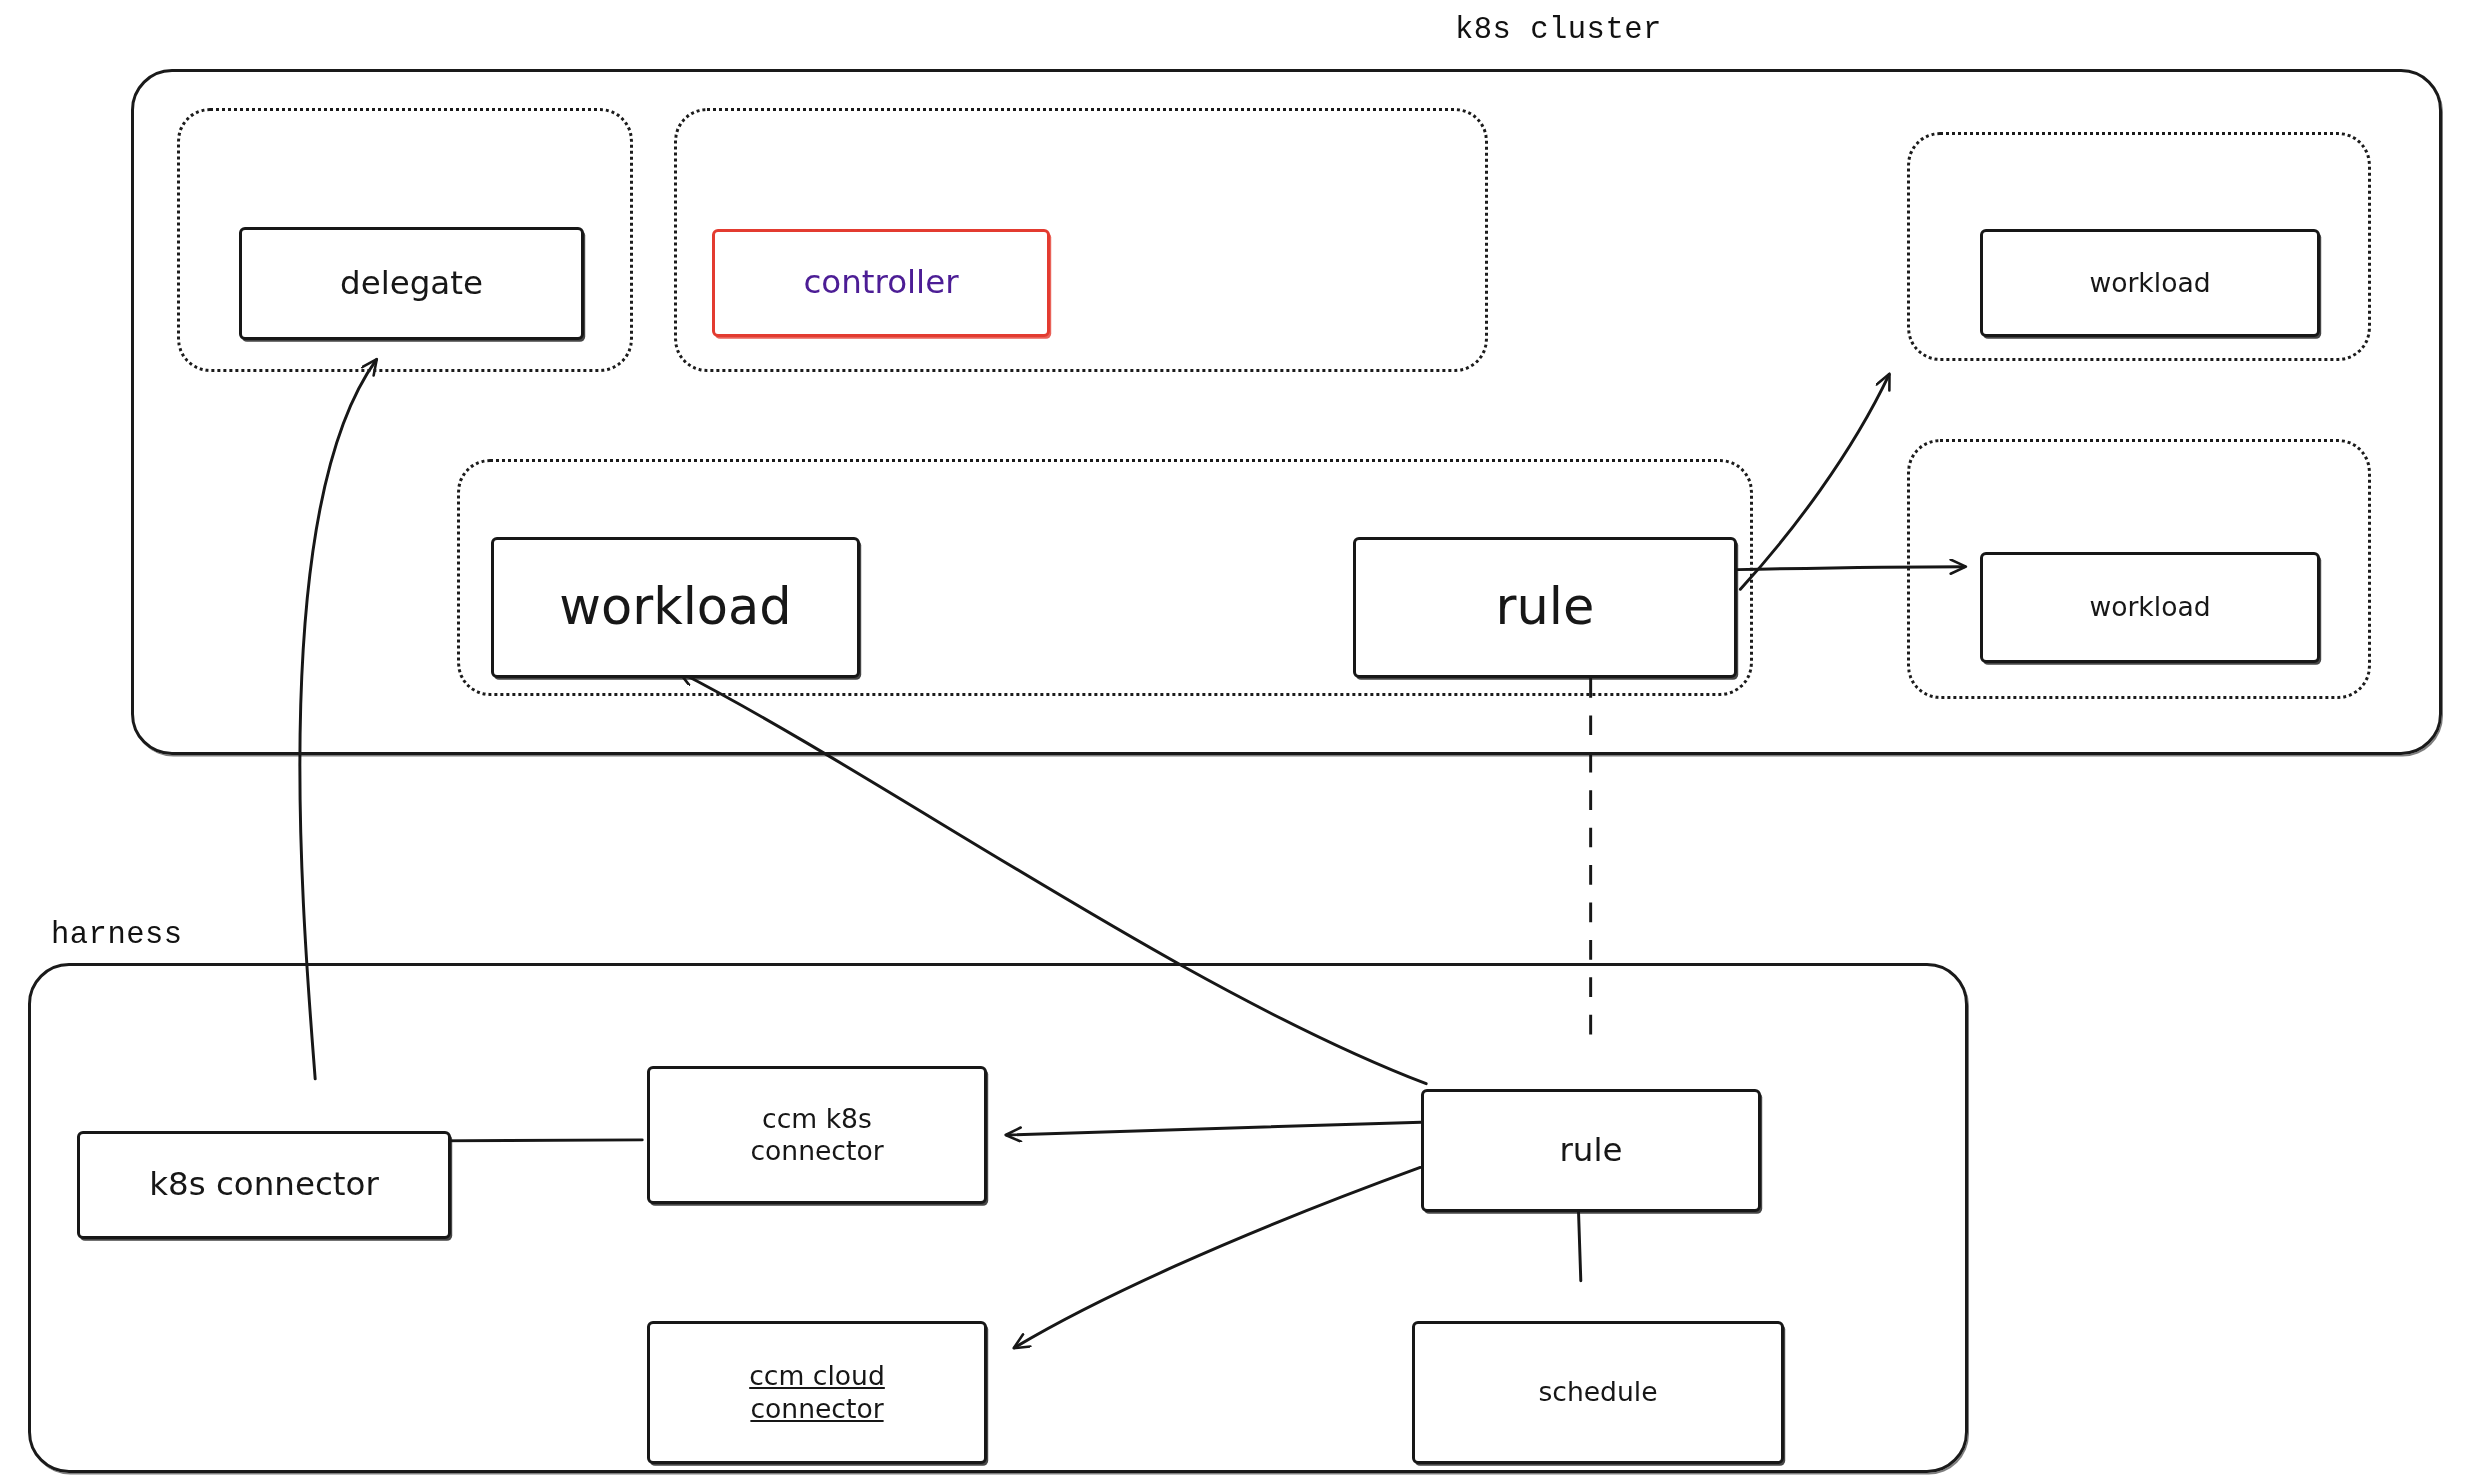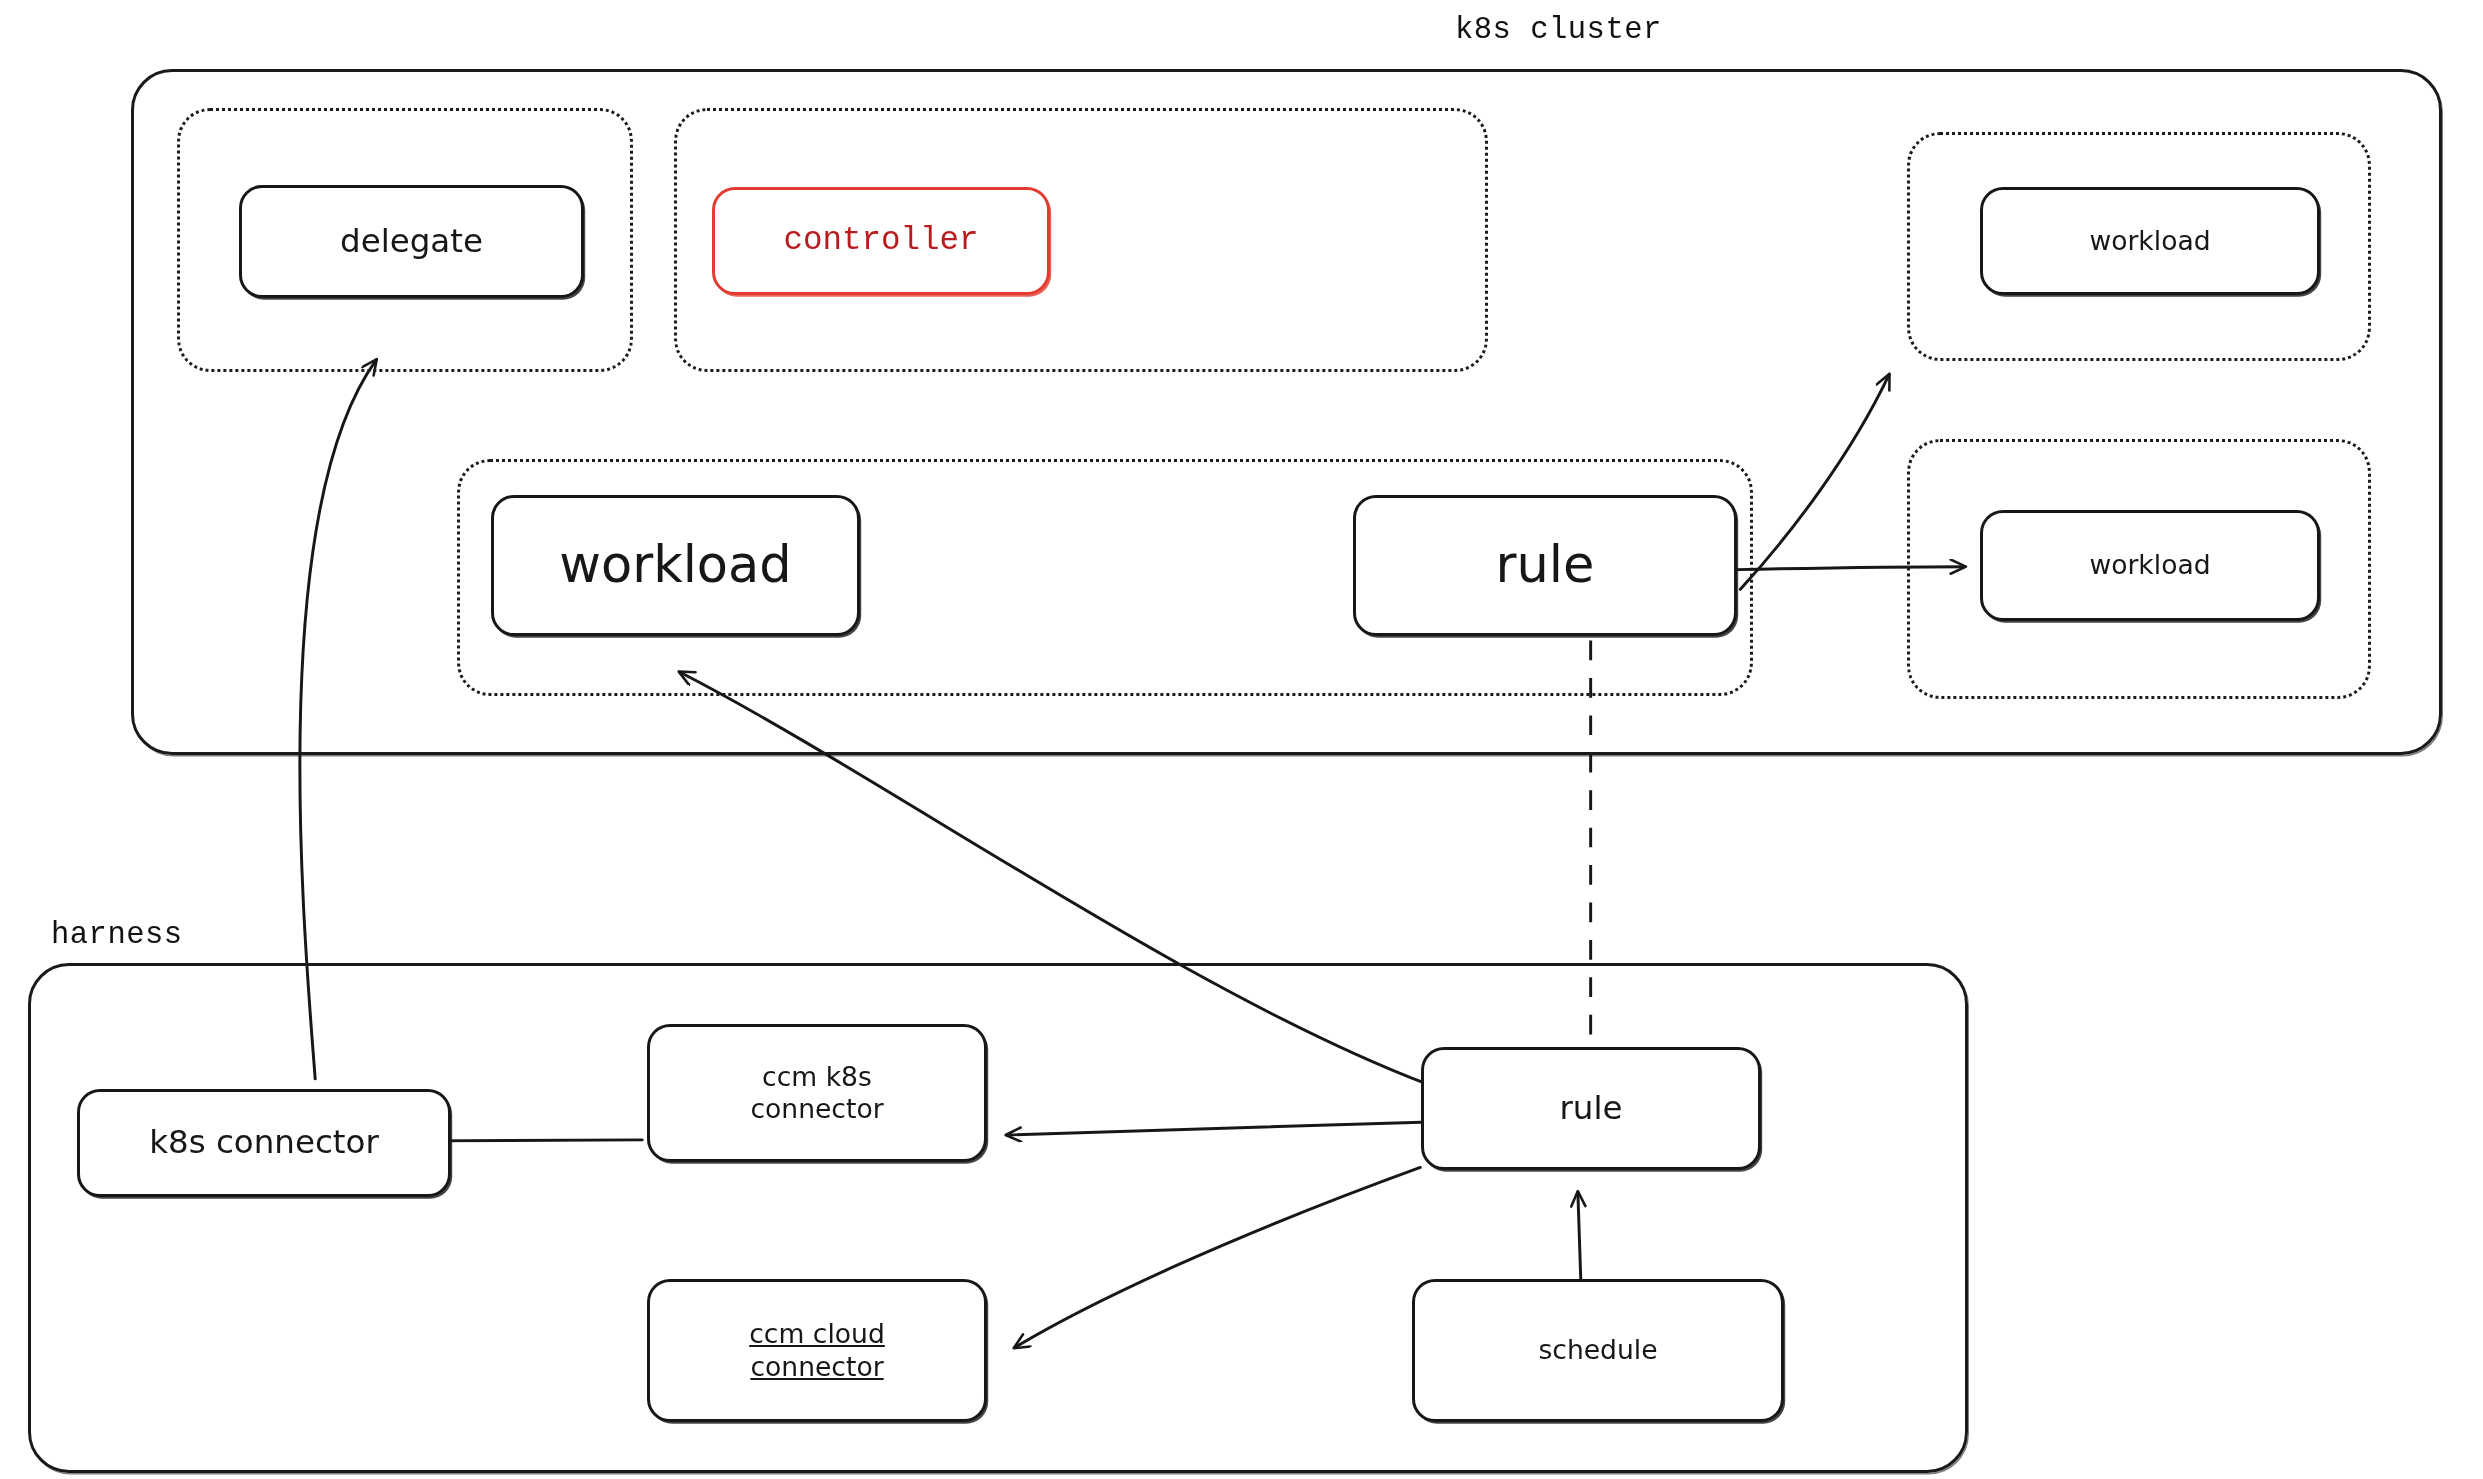--- a/index.html
+++ b/index.html
@@ -47,37 +47,37 @@
     border: 3.4px dotted #1b1b1b;
     border-radius: 33px;
     background: transparent;
   }
 
   
   .node {
     position: absolute;
     box-sizing: border-box;
     border: 3px solid #171717;
-    border-radius: 23px;
+    border-radius: 6px;
     background: #ffffff;
     display: flex;
     align-items: center;
     justify-content: center;
     text-align: center;
     color: #171717;
     font-family: "DejaVu Sans", sans-serif;
     line-height: 1.22;
     box-shadow: 2px 2.5px 0 -0.8px rgba(23,23,23,0.8);
     white-space: pre-line;
+    margin-top: 42px;
   }
   .node.red {
     border-color: #e33b30;
-    color: #b91c1c;
+    color: #4c1d95;
     box-shadow: 2px 2.5px 0 -0.8px rgba(227,59,48,0.8);
-    font-family: Liberation Mono, monospace;
   }
   .node.sm  { font-size: 26.6px; }
   .node.md  { font-size: 32.5px; }
   .node.lg  { font-size: 51px; }
 </style>
 </head>
 <body>
 
 <div id="canvas">
 

